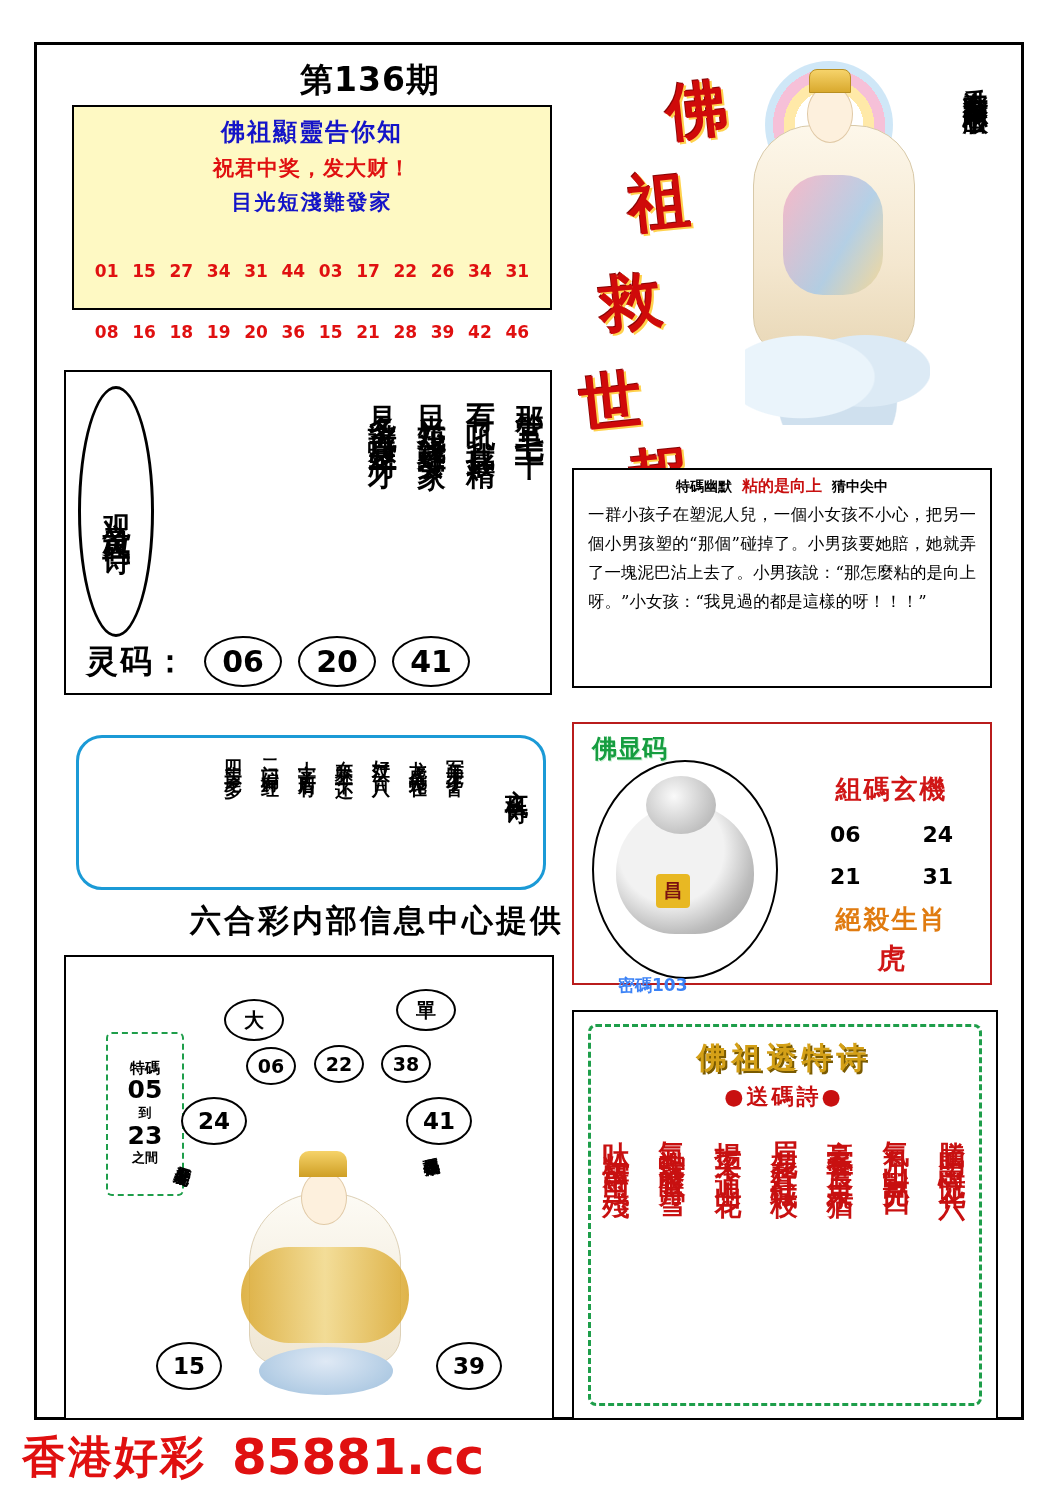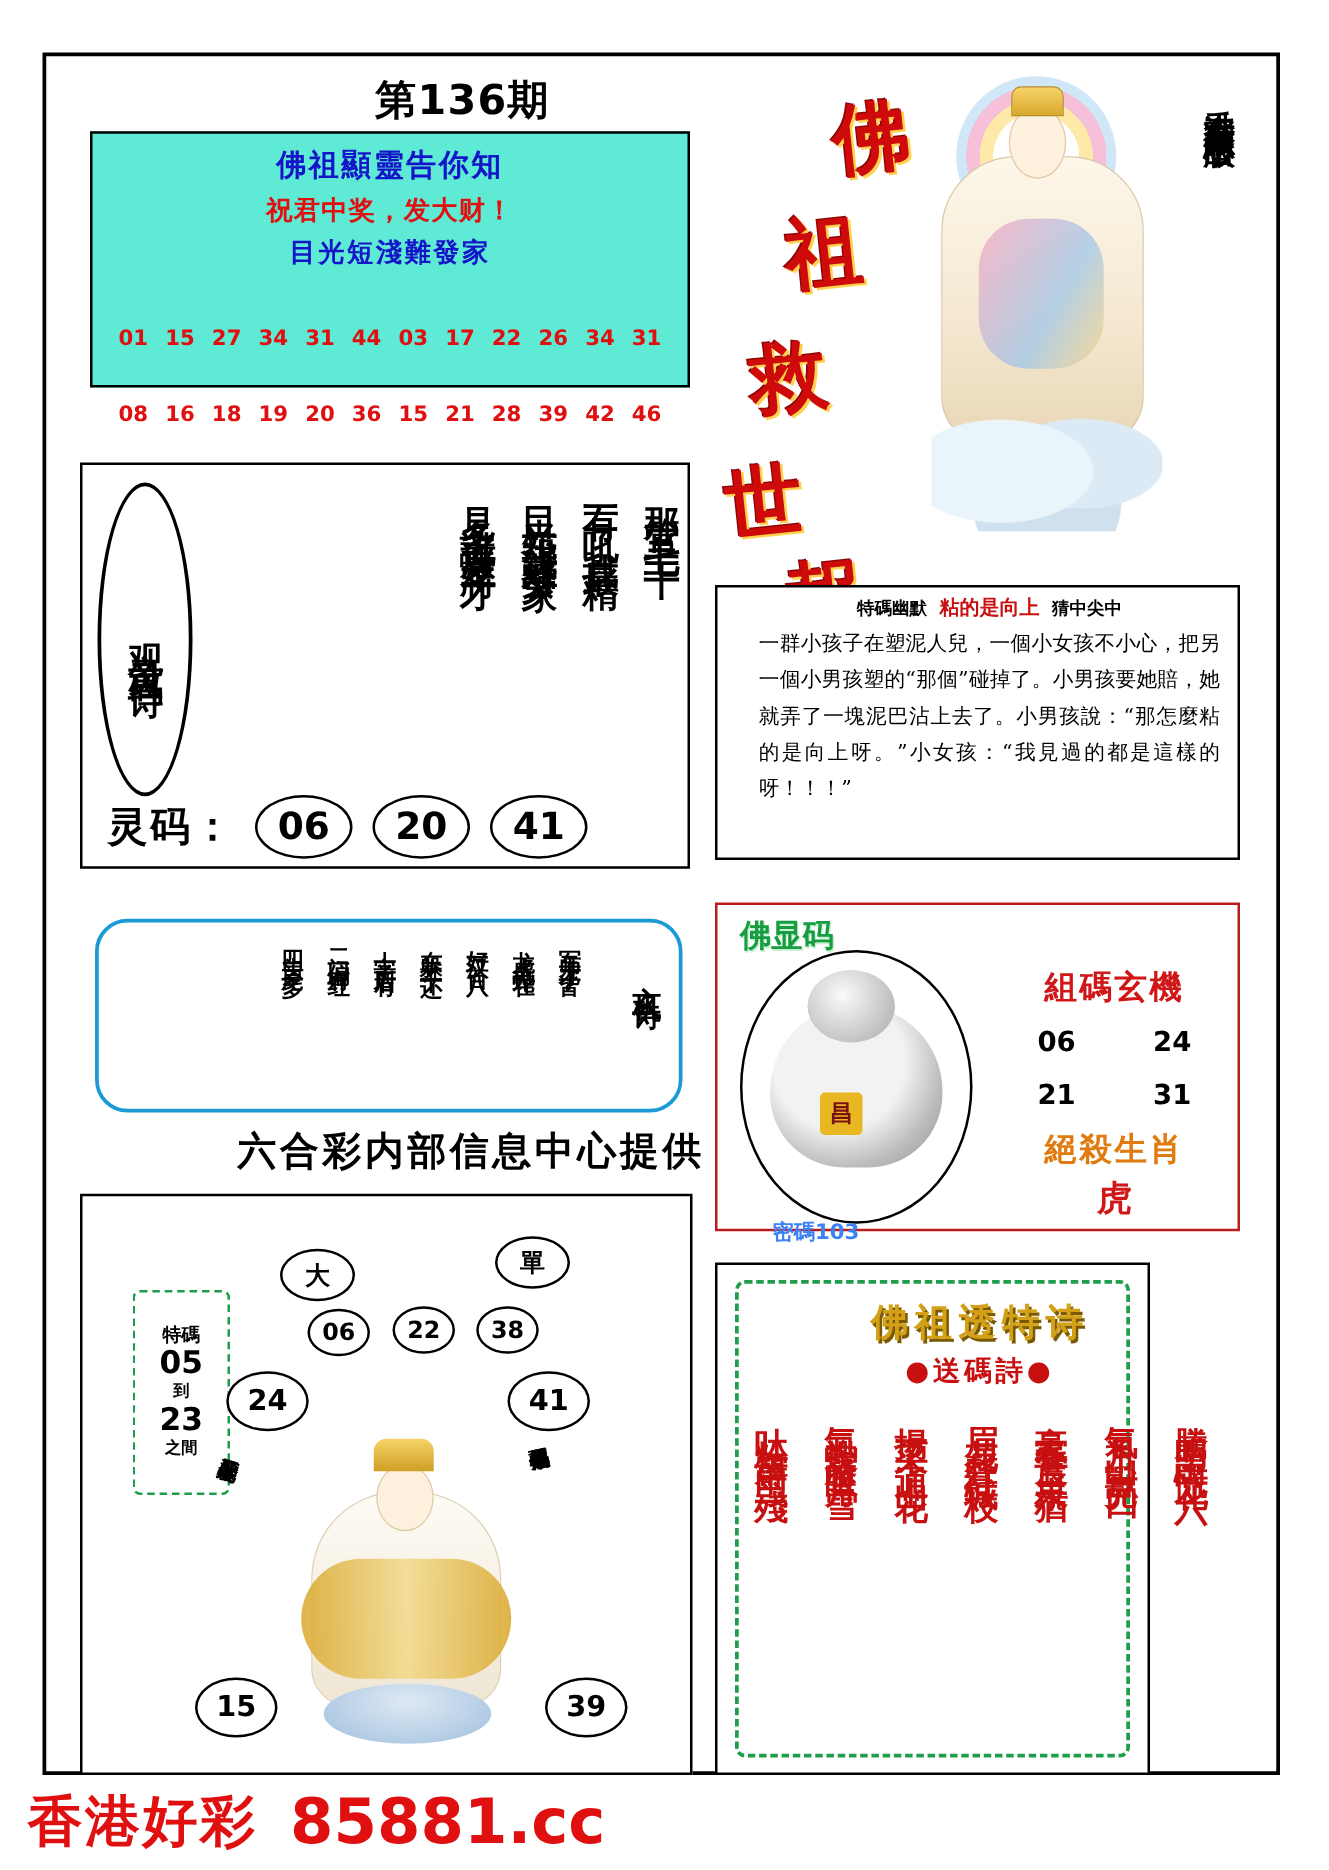--- a/index.html
+++ b/index.html
@@ -18,21 +18,21 @@
   
   .issue-title{
     position:absolute;left:300px;top:58px;width:300px;
     text-align:left;font-size:33px;font-weight:bold;color:#000;
     font-family:"DejaVu Sans","Liberation Sans",sans-serif;
     letter-spacing:1px;
   }
   
   .notice-box{
     position:absolute;left:72px;top:105px;width:480px;height:205px;
-    border:2px solid #000;box-sizing:border-box;background:#5eead4;
+    border:2px solid #000;box-sizing:border-box;background:#fef9c3;
   }
   .notice-title{
     text-align:center;font-size:24px;font-weight:bold;color:#1414c8;
     margin-top:9px;letter-spacing:2px;
   }
   .notice-body{
     font-size:13.5px;color:#000;line-height:1.55;padding:6px 12px 0 12px;
     text-align:justify;
   }
   .notice-red1{
@@ -187,21 +187,21 @@
     background:#fdf0dd;border:1px solid #e0c9a6;
   }
   .crown{
     position:absolute;left:64px;top:14px;width:40px;height:22px;
     background:linear-gradient(180deg,#f6d36a,#d9a92e);
     border-radius:8px 8px 0 0;border:1px solid #b98f20;
   }
   
   .humor-box{
     position:absolute;left:572px;top:468px;width:420px;height:220px;
-    border:2px solid #000;box-sizing:border-box;background:#fff;padding-left:19px;
+    border:2px solid #000;box-sizing:border-box;background:#fff;
   }
   .humor-head{
     display:flex;align-items:center;justify-content:center;gap:10px;
     margin-top:6px;font-size:14px;font-weight:bold;
   }
   .humor-head .k{color:#000;}
   .humor-head .r{color:#c81010;font-size:16px;}
   .humor-body{
     font-family:"DejaVu Serif","Liberation Serif",serif;
     font-size:16.5px;line-height:1.75;color:#000;padding:4px 14px;
@@ -254,21 +254,21 @@
     font-size:26px;font-weight:bold;color:#e07b10;
     font-family:"DejaVu Serif","Liberation Serif",serif;letter-spacing:2px;
   }
   .juesha-val{
     position:absolute;left:225px;top:216px;width:185px;text-align:center;
     font-size:28px;font-weight:bold;color:#d01616;
     font-family:"DejaVu Serif","Liberation Serif",serif;
   }
   
   .tepoem-box{
-    position:absolute;left:572px;top:1010px;width:348px;height:410px;
+    position:absolute;left:572px;top:1010px;width:426px;height:410px;
     border:2px solid #000;box-sizing:border-box;background:#fff;
   }
   .tepoem-dash{
     position:absolute;left:14px;top:12px;right:14px;bottom:12px;
     border:3px dashed #1e9e4a;border-radius:8px;
   }
   .tepoem-title{
     position:absolute;left:0;top:26px;width:420px;text-align:center;
     font-size:30px;font-weight:bold;color:#d4a017;
     font-family:"DejaVu Serif","Liberation Serif",serif;

